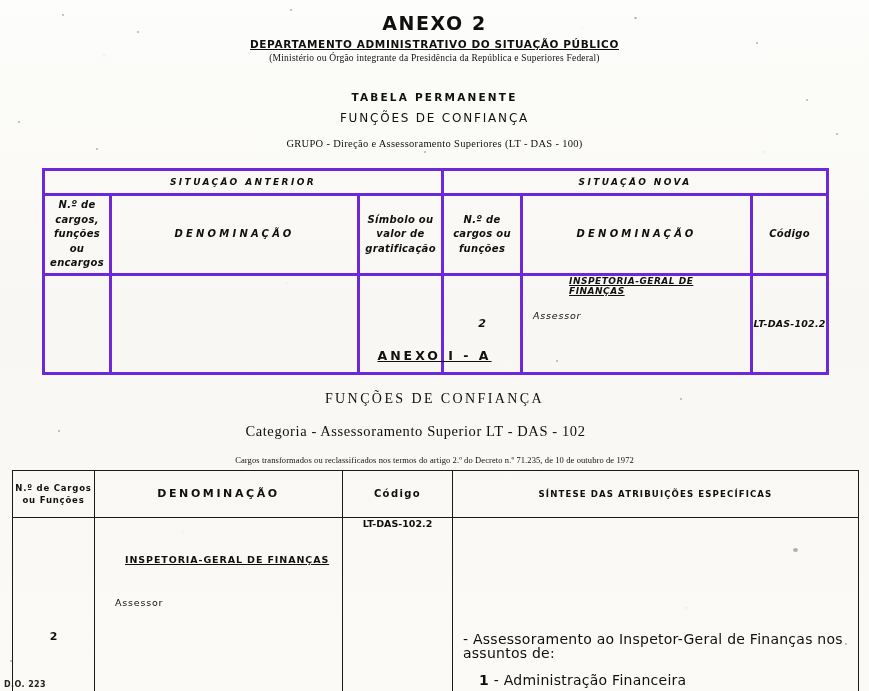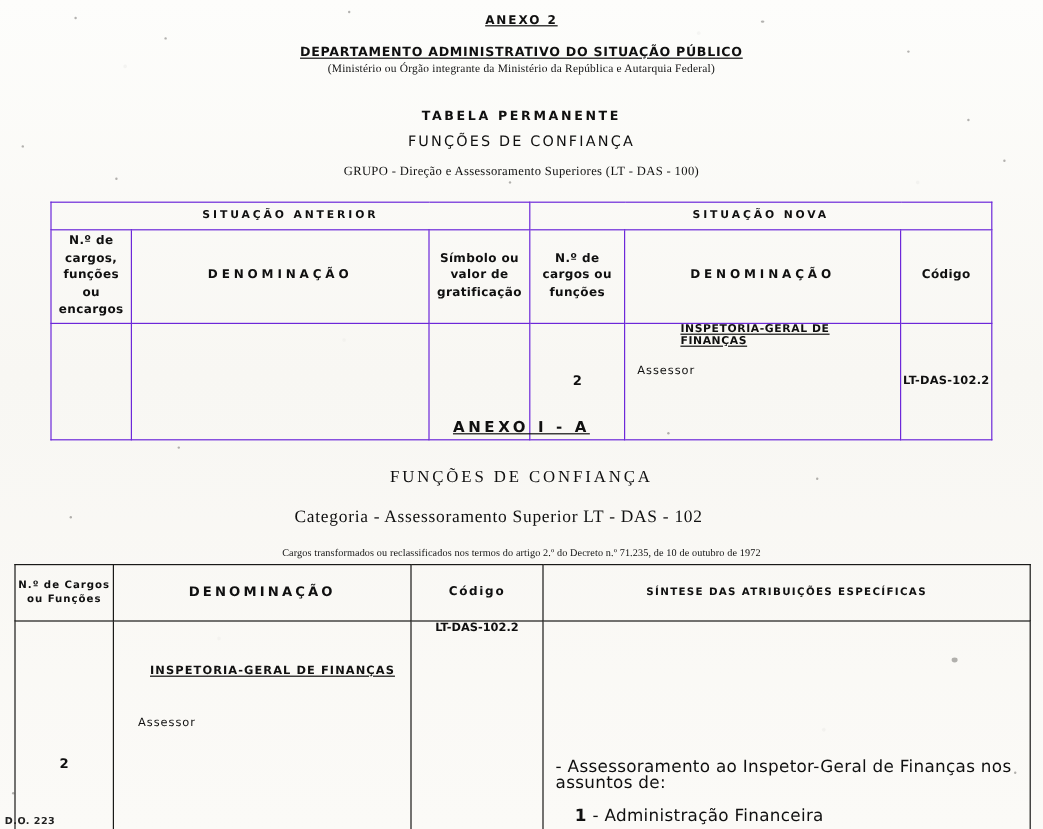--- a/index.html
+++ b/index.html
@@ -39,23 +39,22 @@
     position: absolute;
     inset: 0;
   }
 
   
   .ctr { text-align: center; }
 
   .anexo-title {
     font-family: "DejaVu Sans", sans-serif;
     font-weight: bold;
-    font-size: 10px;
+    font-size: 19px;
     letter-spacing: 1.6px;
-    text-decoration: underline;
   }
   .dept {
     font-family: "DejaVu Sans", sans-serif;
     font-weight: bold;
     font-size: 10.5px;
     letter-spacing: 0.6px;
     text-decoration: underline;
   }
   .dept-sub {
     font-family: "Liberation Serif", serif;
@@ -82,24 +81,25 @@
   
   .t1 {
     position: absolute;
     left: 42px;
     top: 168px;
     width: 784px;
     border-collapse: collapse;
     table-layout: fixed;
   }
   .t1 td, .t1 th {
-    border: 1px solid #6d28d9;
+    border: 3px solid #6d28d9;
     padding: 0;
     vertical-align: middle;
     text-align: center;
+    font-style: italic;
   }
   .t1 .hdr-grp {
     font-family: "DejaVu Sans", sans-serif;
     font-weight: bold;
     font-size: 9px;
     letter-spacing: 2.4px;
     height: 22px;
   }
   .t1 .hdr-col {
     font-family: "DejaVu Sans", sans-serif;
@@ -296,21 +296,21 @@
 <div class="speck" style="left:793px; top:548px; width:5px; height:4px;"></div>
 <div class="speck" style="left:845px; top:643px; width:2px; height:2px;"></div>
 <div class="speck" style="left:10px;  top:660px; width:2px; height:2px;"></div>
 
 <div class="doc">
 
   <div class="ctr anexo-title" style="position:absolute; left:0; top:12px; width:869px;">ANEXO 2</div>
 
   <div class="ctr dept" style="position:absolute; left:0; top:38px; width:869px;">DEPARTAMENTO ADMINISTRATIVO DO SITUAÇÃO PÚBLICO</div>
 
-  <div class="ctr dept-sub" style="position:absolute; left:0; top:53px; width:869px;">(Ministério ou Órgão integrante da Ministério da República e Autarquia Federal)</div>
+  <div class="ctr dept-sub" style="position:absolute; left:0; top:53px; width:869px;">(Ministério ou Órgão integrante da Presidência da República e Superiores Federal)</div>
 
   <div class="ctr tabela" style="position:absolute; left:0; top:91px; width:869px;">TABELA PERMANENTE</div>
 
   <div class="ctr funcoes1" style="position:absolute; left:0; top:111px; width:869px;">FUNÇÕES DE CONFIANÇA</div>
 
   <div class="ctr grupo" style="position:absolute; left:0; top:138px; width:869px;">GRUPO - Direção e Assessoramento Superiores (LT - DAS - 100)</div>
 
   <table class="t1">
     <colgroup>
       <col style="width:67px">

